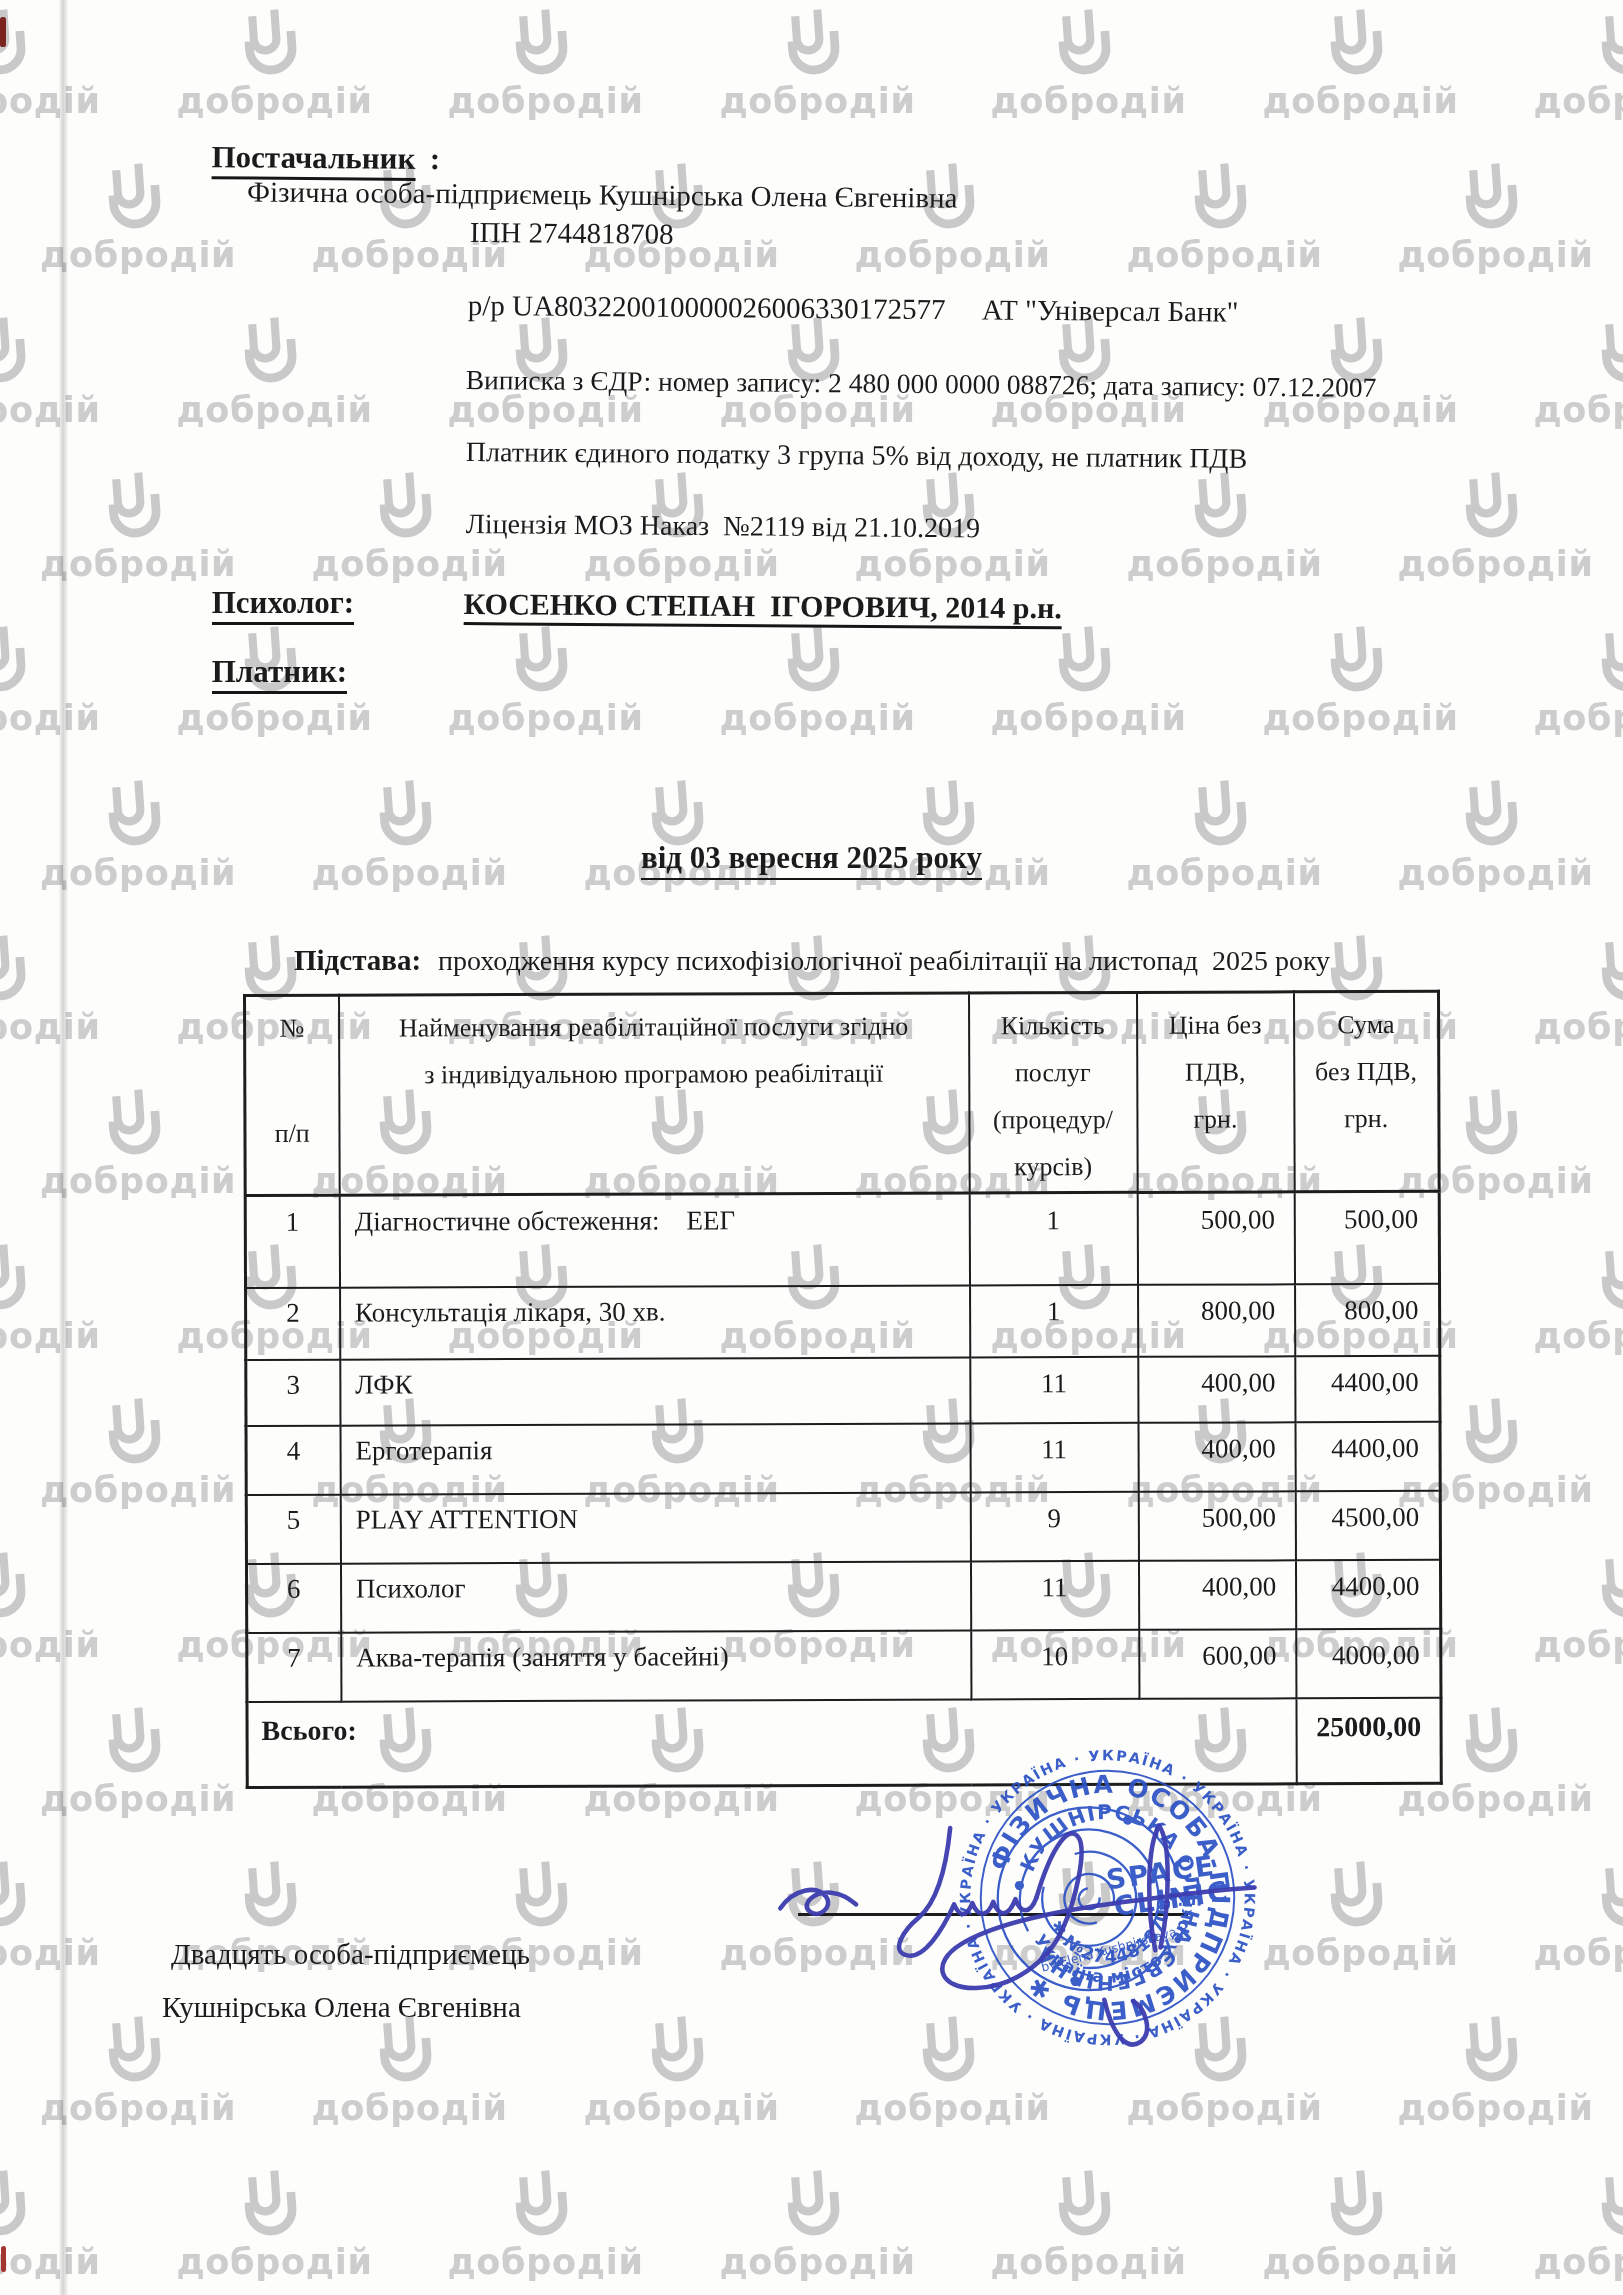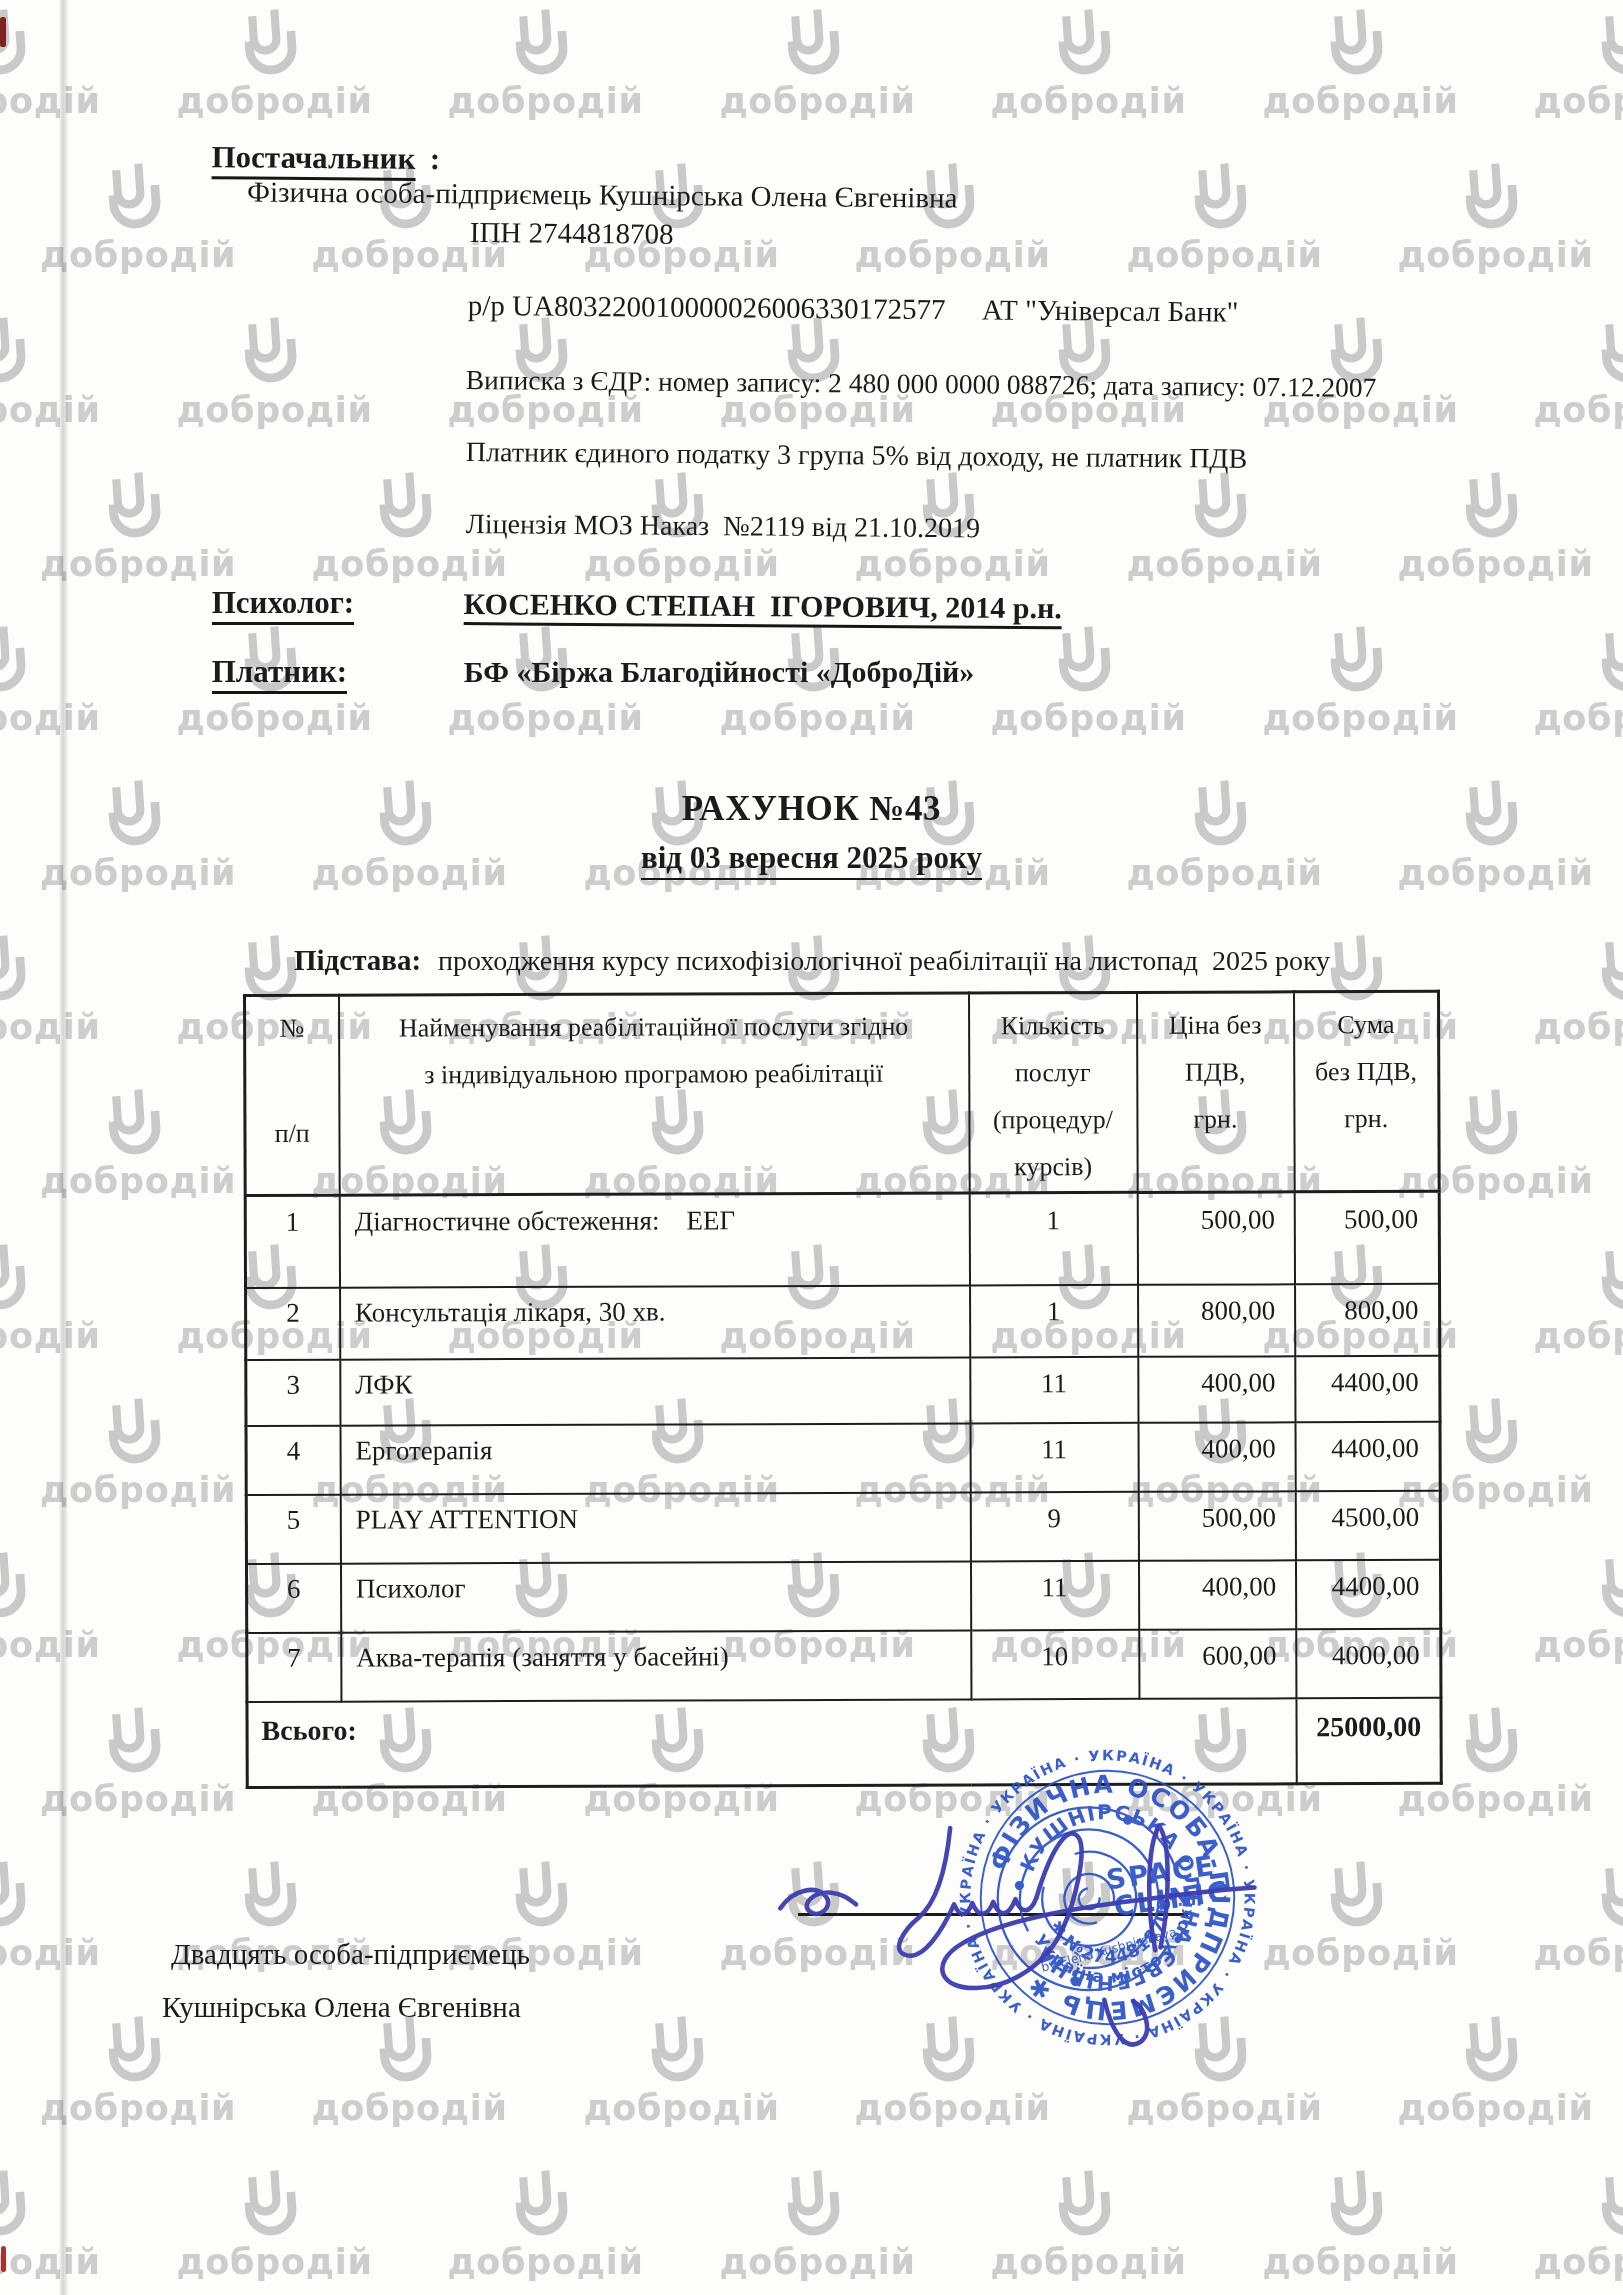--- a/index.html
+++ b/index.html
@@ -769,25 +769,21 @@
 
     <div class="abs" style="left:196px;top:574px;">
       <span class="lbl u5">Психолог:</span>
     </div>
     <div class="abs" style="left:448px;top:576px;transform:rotate(0.4deg);transform-origin:left top;">
       <span class="caps-line u5">КОСЕНКО СТЕПАН  ІГОРОВИЧ, 2014 р.н.</span>
     </div>
     <div class="abs" style="left:196px;top:643px;">
       <span class="lbl u5">Платник:</span>
     </div>
-    <div class="abs" style="left:448px;top:644px;">
-      <span class="caps-line">БФ «Біржа Благодійності «ДоброДій»</span>
-    </div>
-
-    <div class="center-line title" style="top:789px;">РАХУНОК №43</div>
+
     <div class="center-line" style="top:840px;">
       <span class="date-line u4">від  03 вересня  2025 року</span>
     </div>
     <div class="abs basis-line" style="left:252px;top:912px;">
       <b>Підстава:</b><span style="margin-left:17px;">проходження курсу психофізіологічної реабілітації на листопад  2025 року</span>
     </div>
 
     <table id="inv-table">
       <colgroup>
         <col style="width:94px;">

